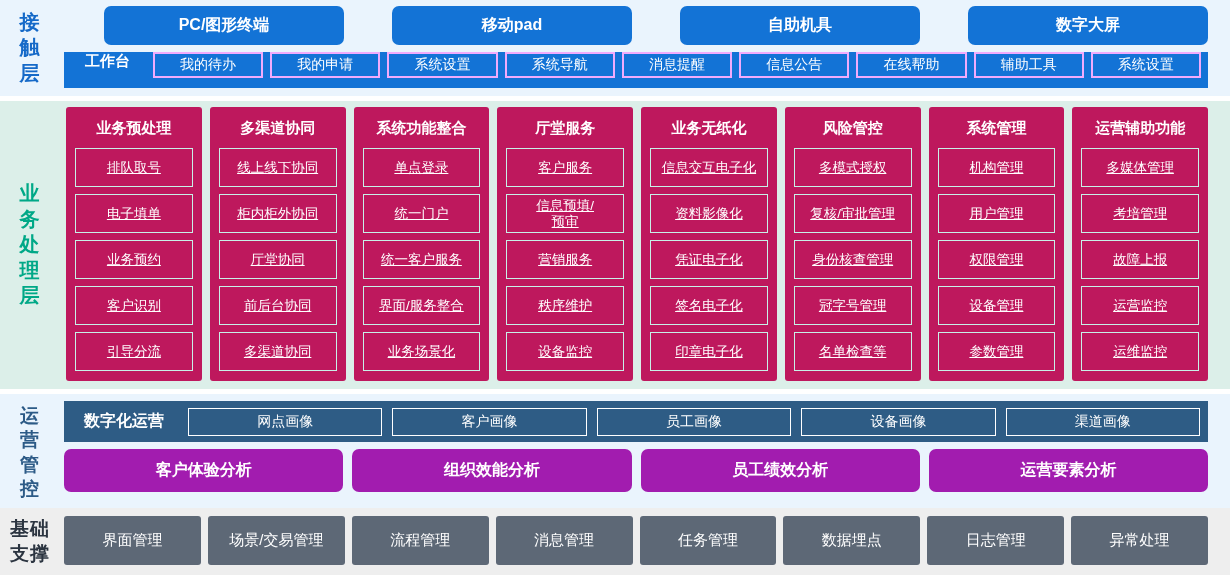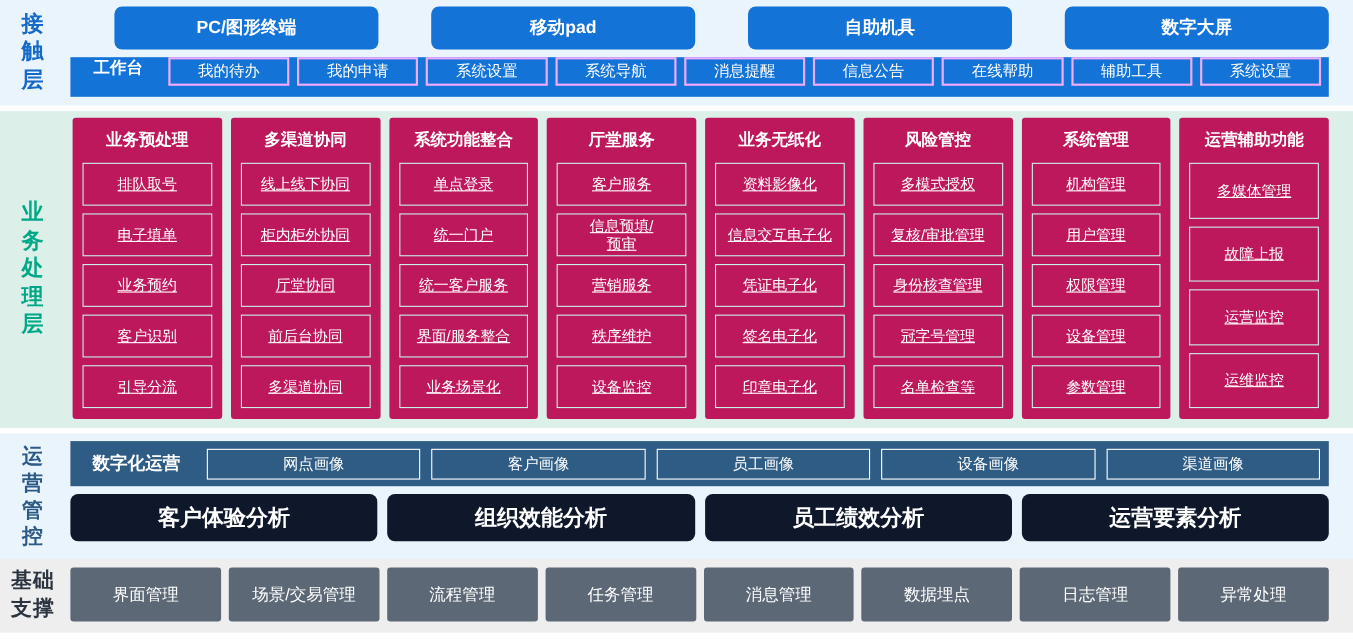--- a/index.html
+++ b/index.html
@@ -71,23 +71,23 @@
     padding: 0 8px; gap: 10px;
   }
   .ops-r1-title { color: #fff; font-size: 16px; font-weight: bold; padding: 0 14px 0 12px; white-space: nowrap; }
   .ops-r1-item {
     flex: 1 1 0; height: 28px; border: 1px solid #ffffff;
     display: flex; align-items: center; justify-content: center;
     color: #fff; font-size: 14px; white-space: nowrap;
   }
   .ops-row2 { height: 43px; display: flex; gap: 9px; }
   .ops-r2-item {
-    flex: 1 1 0; background: #0f172a; border-radius: 7px;
-    display: flex; align-items: center; justify-content: center;
-    color: #fff; font-size: 20px; font-weight: bold;
+    flex: 1 1 0; background: #a21caf; border-radius: 7px;
+    display: flex; align-items: center; justify-content: center;
+    color: #fff; font-size: 16px; font-weight: bold;
   }
 
   
   #band-base { top: 508px; height: 67px; background: #eeeeee; }
   #band-base .band-label { color: #2b3440; font-size: 19px; }
   #base-inner { padding: 8px 22px 10px 4px; height: 100%; }
   .base-row { height: 100%; display: flex; gap: 7px; }
   .base-item {
     flex: 1 1 0; background: #5d6876; border-radius: 3px;
     display: flex; align-items: center; justify-content: center;
@@ -170,22 +170,22 @@
           <div class="biz-col">
             <div class="biz-col-title">厅堂服务</div>
             <div class="biz-item">客户服务</div>
             <div class="biz-item">信息预填/<br>预审</div>
             <div class="biz-item">营销服务</div>
             <div class="biz-item">秩序维护</div>
             <div class="biz-item">设备监控</div>
           </div>
           <div class="biz-col">
             <div class="biz-col-title">业务无纸化</div>
+            <div class="biz-item">信息交互电子化</div>
             <div class="biz-item">资料影像化</div>
-            <div class="biz-item">信息交互电子化</div>
             <div class="biz-item">凭证电子化</div>
             <div class="biz-item">签名电子化</div>
             <div class="biz-item">印章电子化</div>
           </div>
           <div class="biz-col">
             <div class="biz-col-title">风险管控</div>
             <div class="biz-item">多模式授权</div>
             <div class="biz-item">复核/审批管理</div>
             <div class="biz-item">身份核查管理</div>
             <div class="biz-item">冠字号管理</div>
@@ -195,20 +195,21 @@
             <div class="biz-col-title">系统管理</div>
             <div class="biz-item">机构管理</div>
             <div class="biz-item">用户管理</div>
             <div class="biz-item">权限管理</div>
             <div class="biz-item">设备管理</div>
             <div class="biz-item">参数管理</div>
           </div>
           <div class="biz-col">
             <div class="biz-col-title">运营辅助功能</div>
             <div class="biz-item">多媒体管理</div>
+            <div class="biz-item">考培管理</div>
             <div class="biz-item">故障上报</div>
             <div class="biz-item">运营监控</div>
             <div class="biz-item">运维监控</div>
           </div>
         </div>
     </div>
   </div>
 
   <div class="band" id="band-ops">
     <div class="band-label">
@@ -245,22 +246,22 @@
         <span>基础</span>
         <span>支撑</span>
       </div>
     </div>
     <div class="band-body">
       <div id="base-inner">
         <div class="base-row">
           <div class="base-item">界面管理</div>
           <div class="base-item">场景/交易管理</div>
           <div class="base-item">流程管理</div>
+          <div class="base-item">消息管理</div>
           <div class="base-item">任务管理</div>
-          <div class="base-item">消息管理</div>
           <div class="base-item">数据埋点</div>
           <div class="base-item">日志管理</div>
           <div class="base-item">异常处理</div>
         </div>
       </div>
     </div>
   </div>
 
 </div>
 

